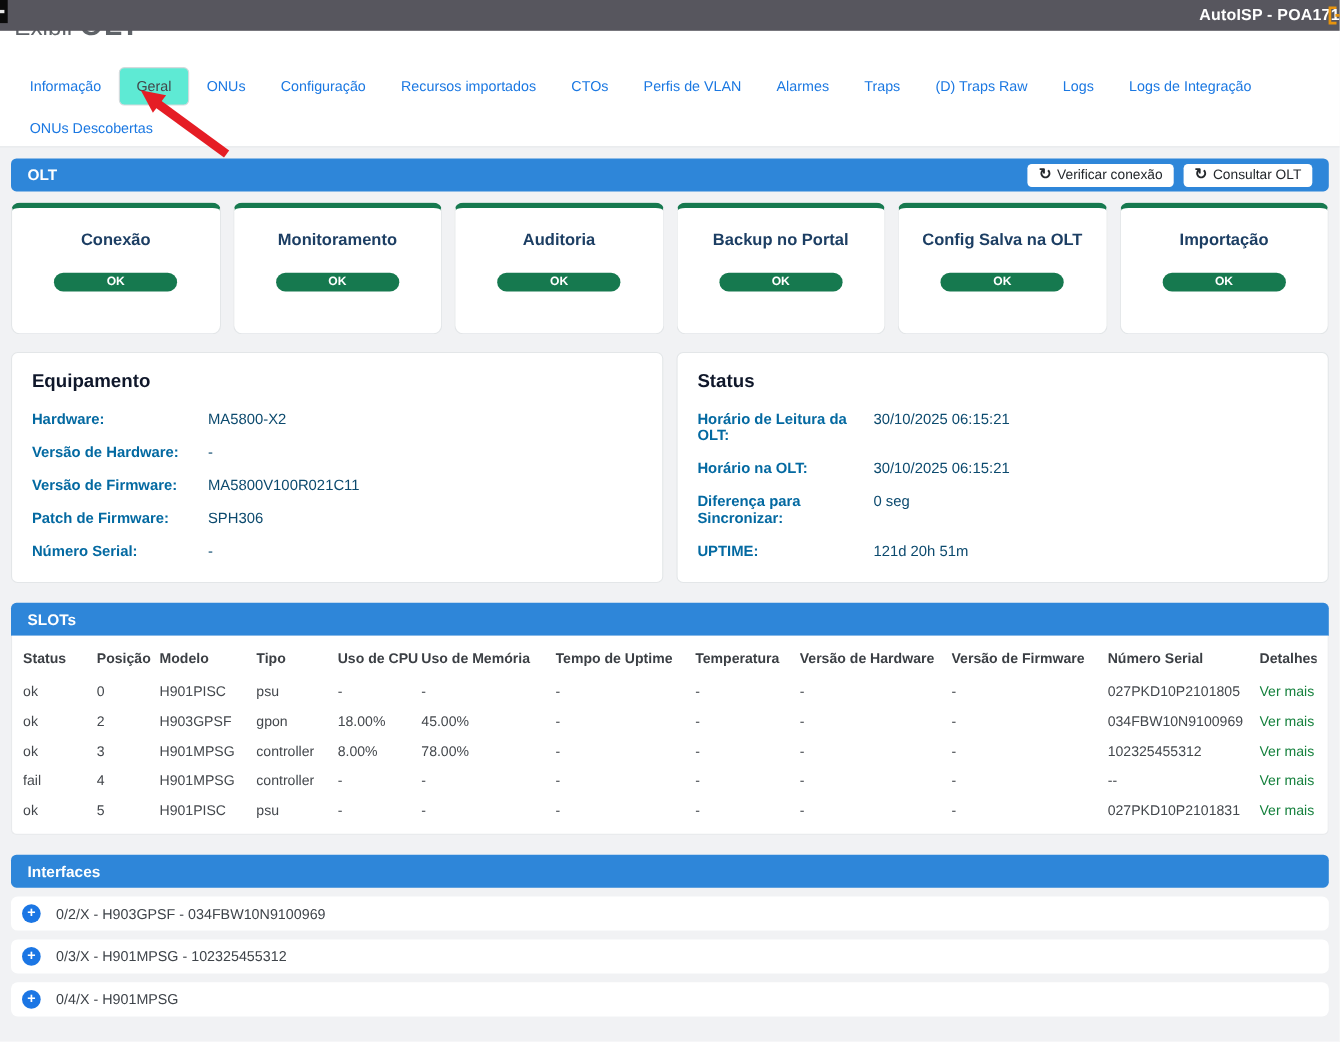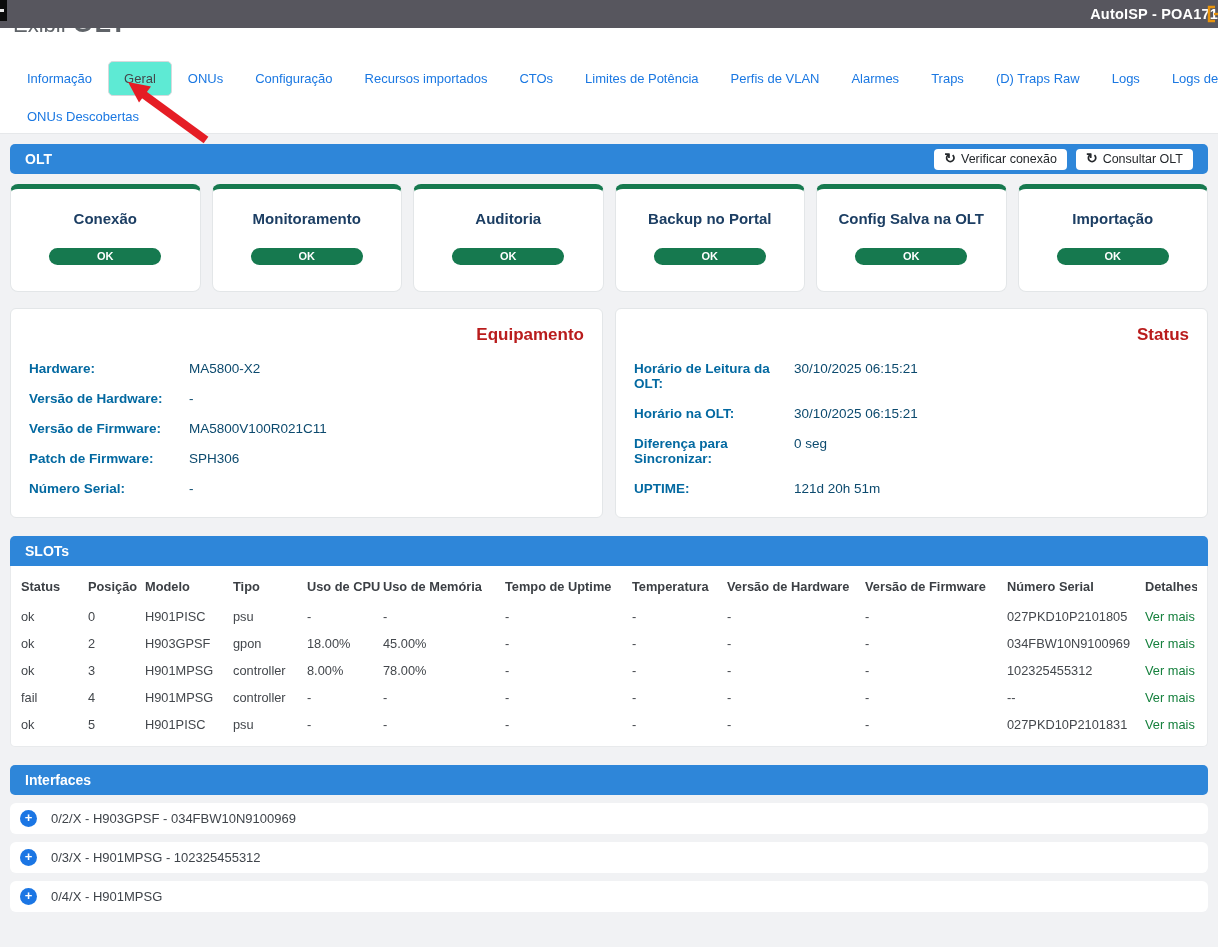--- a/index.html
+++ b/index.html
@@ -60,35 +60,35 @@
     padding:3px 10px 4px; font-family:inherit; font-size:12.5px; color:#24282c;
     display:flex; align-items:center; gap:5px; cursor:pointer; font-weight:400;
   }
   .bar-btn .ric { font-weight:bold; font-size:14px; line-height:13px; }
 
   
   .cards { display:flex; gap:11px; margin-top:10px; }
   .card {
     flex:1; background:#fff; border:1px solid #e3e6e8;
     border-top:5px solid #16794f; border-radius:8px;
-    height:108px; text-align:center;
+    height:120px; text-align:center;
   }
   .card-title { margin-top:21px; color:#1c3e63; font-weight:bold; font-size:15px; }
   .badge {
     display:inline-block; margin-top:21px; background:#16794f; color:#fff;
     font-weight:bold; font-size:11px; line-height:17px; width:112px; border-radius:9px;
   }
 
   
   .info-row { display:flex; gap:12px; margin-top:16px; }
   .info-panel {
     flex:1; background:#fff; border:1px solid #e3e6e8; border-radius:6px;
     padding:16px 18px; height:210px; overflow:hidden;
   }
-  .info-title { color:#b91c1c; font-weight:bold; font-size:17px; margin-bottom:16px;text-align:right; }
+  .info-title { color:#0f172a; font-weight:bold; font-size:17px; margin-bottom:16px; }
   .field { display:flex; margin-bottom:15px; font-size:13.5px; }
   .field-label { width:160px; font-weight:bold; color:#0369a1; flex-shrink:0; }
   .field-value { color:#0c4a6e;text-align:right; }
 
   
   .slots { margin-top:18px; }
   .slots-bar { border-radius:5px 5px 0 0; }
   .slots-body { background:#fff; border-radius:0 0 5px 5px; padding:3px 10px 8px; border:1px solid #e8eaec; border-top:none; }
   table { width:100%; border-collapse:collapse; table-layout:fixed; }
   th { text-align:left; font-size:12.8px; color:#3b3f44; padding:10px 0 9px; font-weight:bold; overflow:hidden; white-space:nowrap; }
@@ -130,21 +130,20 @@
   </div>
 
 <div class="tabs-area">
   <div class="tab-row">
       <div class="tab"><span>Informação</span></div>
       <div class="tab active"><span>Geral</span></div>
       <div class="tab"><span>ONUs</span></div>
       <div class="tab"><span>Configuração</span></div>
       <div class="tab"><span>Recursos importados</span></div>
       <div class="tab"><span>CTOs</span></div>
-      <div class="tab"><span>Limites de Potência</span></div>
       <div class="tab"><span>Perfis de VLAN</span></div>
       <div class="tab"><span>Alarmes</span></div>
       <div class="tab"><span>Traps</span></div>
       <div class="tab"><span>(D) Traps Raw</span></div>
       <div class="tab"><span>Logs</span></div>
       <div class="tab"><span>Logs de Integração</span></div>
     </div>
   <div class="tab-row">
       <div class="tab"><span>ONUs Descobertas</span></div>
     </div>

